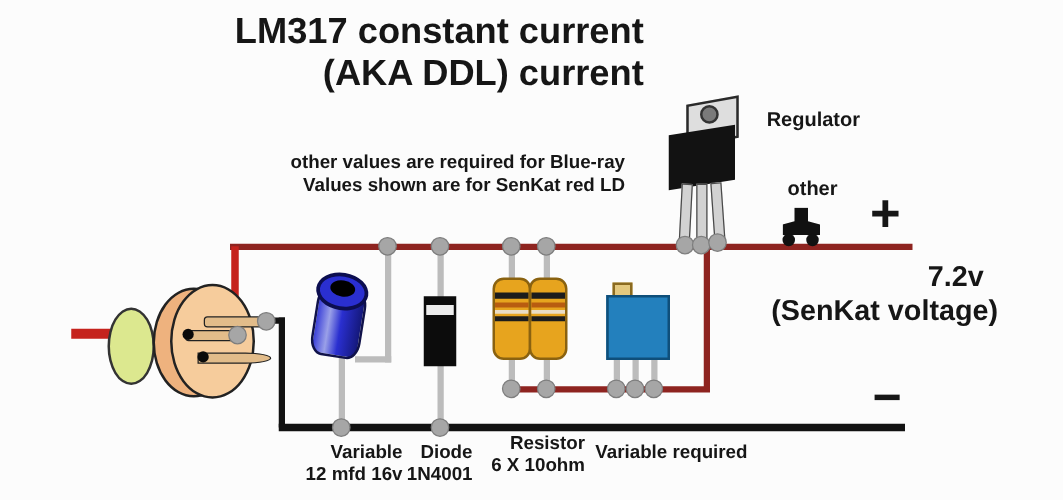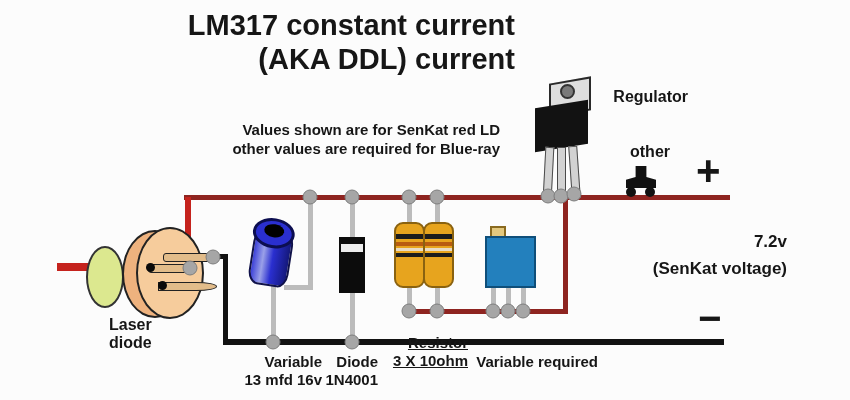--- a/index.html
+++ b/index.html
@@ -26,22 +26,22 @@
 <body>
 
 <div id="canvas">
 
   <div class="txt center" style="left:55px;top:8px;width:460px;font-size:29px;line-height:34px;">
     <div>LM317 constant current</div>
     <div>(AKA DDL) current</div>
   </div>
 
   <div class="txt center" style="left:140px;top:120px;width:360px;font-size:15px;line-height:19px;">
+    <div>other values are required for Blue-ray</div>
     <div>Values shown are for SenKat red LD</div>
-    <div>other values are required for Blue-ray</div>
   </div>
 
   <div class="wire red" style="left:184px;top:195px;width:546px;height:5px;"></div>
   <div class="wire redbright" style="left:185px;top:197px;width:6px;height:72px;"></div>
   <div class="wire redbright" style="left:57px;top:263px;width:40px;height:8px;"></div>
   <div class="wire red" style="left:563px;top:198px;width:5px;height:114px;"></div>
   <div class="wire red" style="left:407px;top:309px;width:161px;height:5px;"></div>
   <div class="wire blackw" style="left:211px;top:254px;width:17px;height:5px;"></div>
   <div class="wire blackw" style="left:223px;top:254px;width:5px;height:88px;"></div>
   <div class="wire blackw" style="left:223px;top:339px;width:501px;height:6px;"></div>
@@ -121,44 +121,40 @@
   <div class="dot" style="left:523px;top:311px;"></div>
 
   <div class="txt center" style="left:588px;top:87px;width:100px;font-size:16px;line-height:19px;">
     <div>Regulator</div>
   </div>
 
   <div class="txt center" style="left:600px;top:143px;width:70px;font-size:16px;">other</div>
 
   <div class="txt" style="left:696px;top:150px;font-size:42px;line-height:42px;">+</div>
 
-  <div class="txt center" style="left:617px;top:228px;width:170px;font-size:17px;line-height:27px;">
+  <div class="txt center" style="left:617px;top:208px;width:170px;font-size:23px;line-height:27px;">
     <div>7.2v</div>
     <div>(SenKat voltage)</div>
   </div>
 
   <div class="txt" style="left:698px;top:298px;font-size:40px;line-height:40px;">−</div>
 
-  <div class="txt" style="left:109px;top:316px;font-size:16px;line-height:18px;">
-    <div>Laser</div>
-    <div>diode</div>
-  </div>
 
   <div class="txt center" style="left:222px;top:353px;width:100px;font-size:15px;line-height:18px;">
     <div>Variable</div>
-    <div>13 mfd 16v</div>
+    <div>12 mfd 16v</div>
   </div>
 
   <div class="txt center" style="left:308px;top:353px;width:70px;font-size:15px;line-height:18px;">
     <div>Diode</div>
     <div>1N4001</div>
   </div>
 
-  <div class="txt center" style="left:378px;top:334px;width:90px;font-size:15px;line-height:18px;text-decoration:underline;">
+  <div class="txt center" style="left:378px;top:346px;width:90px;font-size:15px;line-height:18px;">
     <div>Resistor</div>
-    <div>3 X 10ohm</div>
+    <div>6 X 10ohm</div>
   </div>
 
   <div class="txt center" style="left:458px;top:353px;width:140px;font-size:15px;line-height:18px;">
     <div>Variable required</div>
   </div>
 
 </div>
 
 </body></html>

